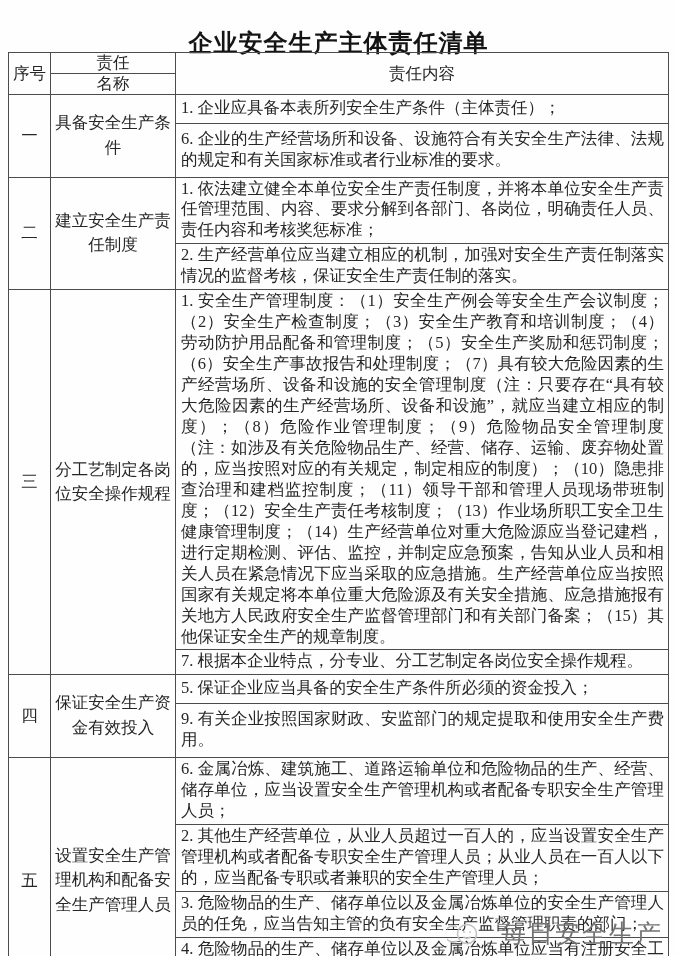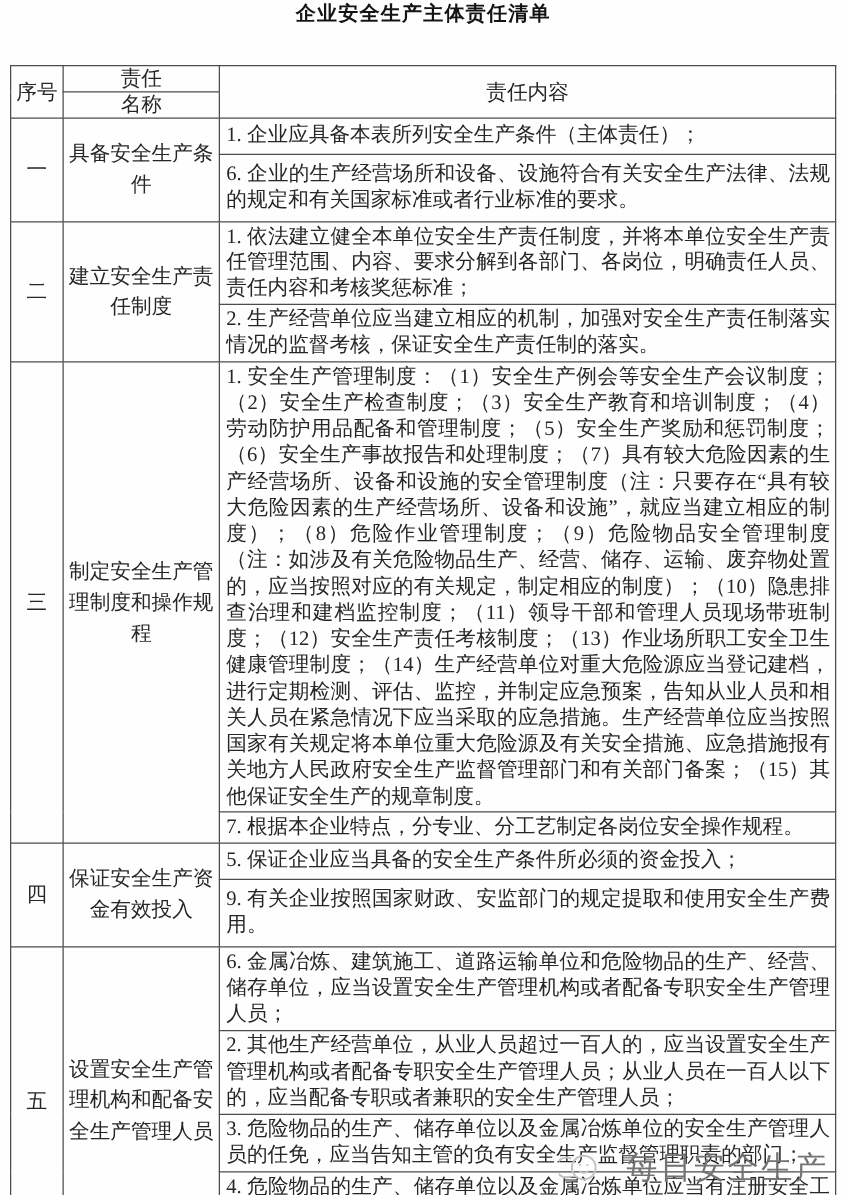--- a/index.html
+++ b/index.html
@@ -6,23 +6,23 @@
   .page{
     position:relative;
     width:677px;
     min-height:956px;
     background:#fefefe;
     font-family:"Liberation Serif", serif;
     color:#252525;
     overflow:hidden;
   }
   .title{
-    padding-top:1px;
+    padding-top:27px;
     text-align:center;
-    font-size:16px;
+    font-size:24px;
     font-weight:bold;
     letter-spacing:1px;
     color:#141414;
   }
   table.resp{
     position:absolute;
     left:8px;
     top:52px;
     width:660px;
     border-collapse:collapse;
@@ -110,21 +110,21 @@
       <td class="no" rowspan="2">二</td>
       <td class="name" rowspan="2">建立安全生产责任制度</td>
       <td class="content">1. 依法建立健全本单位安全生产责任制度，并将本单位安全生产责任管理范围、内容、要求分解到各部门、各岗位，明确责任人员、责任内容和考核奖惩标准；</td>
     </tr>
     <tr>
       <td class="content">2. 生产经营单位应当建立相应的机制，加强对安全生产责任制落实情况的监督考核，保证安全生产责任制的落实。</td>
     </tr>
 
     <tr>
       <td class="no" rowspan="2">三</td>
-      <td class="name" rowspan="2">制定安全生产管理制度和操作规程</td>
+      <td class="name" rowspan="2">分工艺制定各岗位安全操作规程</td>
       <td class="content">1. 安全生产管理制度：（1）安全生产例会等安全生产会议制度；（2）安全生产检查制度；（3）安全生产教育和培训制度；（4）劳动防护用品配备和管理制度；（5）安全生产奖励和惩罚制度；（6）安全生产事故报告和处理制度；（7）具有较大危险因素的生产经营场所、设备和设施的安全管理制度（注：只要存在“具有较大危险因素的生产经营场所、设备和设施”，就应当建立相应的制度）；（8）危险作业管理制度；（9）危险物品安全管理制度（注：如涉及有关危险物品生产、经营、储存、运输、废弃物处置的，应当按照对应的有关规定，制定相应的制度）；（10）隐患排查治理和建档监控制度；（11）领导干部和管理人员现场带班制度；（12）安全生产责任考核制度；（13）作业场所职工安全卫生健康管理制度；（14）生产经营单位对重大危险源应当登记建档，进行定期检测、评估、监控，并制定应急预案，告知从业人员和相关人员在紧急情况下应当采取的应急措施。生产经营单位应当按照国家有关规定将本单位重大危险源及有关安全措施、应急措施报有关地方人民政府安全生产监督管理部门和有关部门备案；（15）其他保证安全生产的规章制度。</td>
     </tr>
     <tr>
       <td class="content">7. 根据本企业特点，分专业、分工艺制定各岗位安全操作规程。</td>
     </tr>
 
     <tr>
       <td class="no" rowspan="2">四</td>
       <td class="name" rowspan="2">保证安全生产资金有效投入</td>
       <td class="content">5. 保证企业应当具备的安全生产条件所必须的资金投入；</td>

